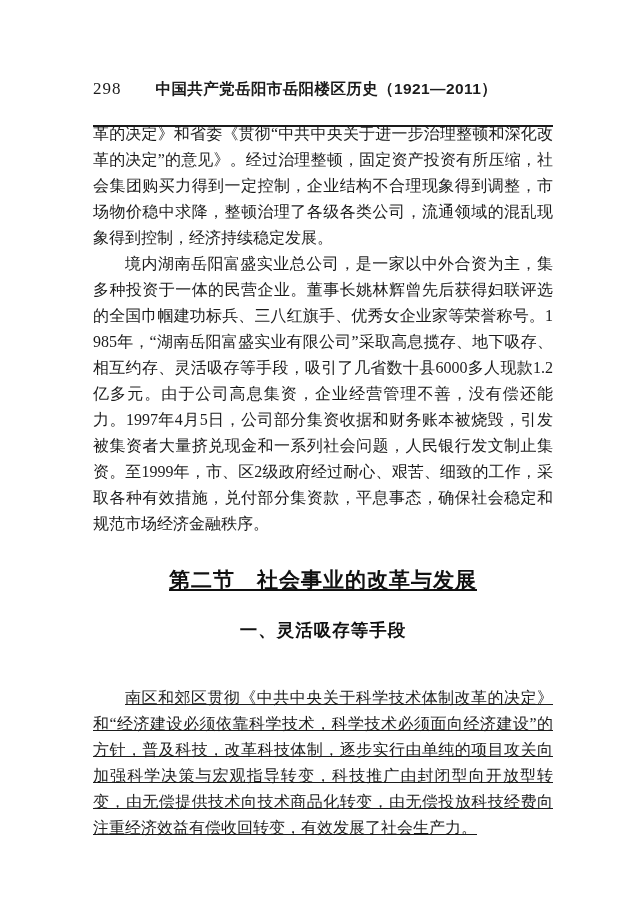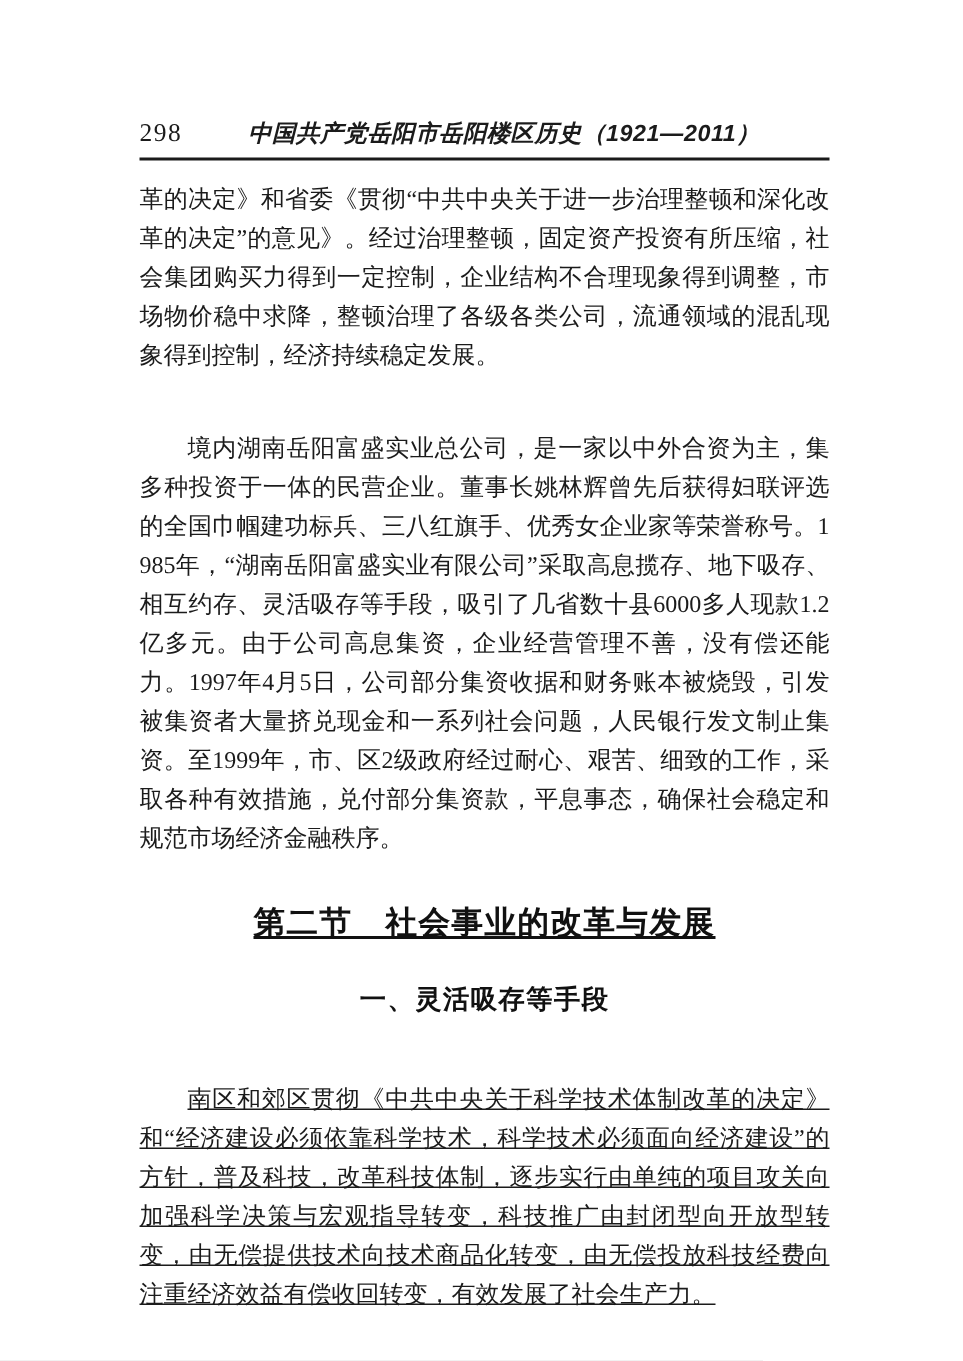--- a/index.html
+++ b/index.html
@@ -15,51 +15,50 @@
     overflow: hidden;
   }
   .running-header {
     position: absolute;
     left: 93px;
     top: 79px;
     width: 460px;
     display: flex;
     align-items: baseline;
     border-bottom: 2px solid #1a1a1a;
-    padding-bottom: 5px;
+    padding-bottom: 25px;
   }
   .page-num {
     font-size: 17px;
     letter-spacing: 1px;
     flex: 0 0 auto;
   }
   .header-title {
-    margin-left: 44px;
+    margin-left: 34px;
     font-family: "Liberation Sans", "DejaVu Sans", sans-serif;
     font-weight: 700;
     font-size: 15.5px;
     letter-spacing: 0.4px;
     white-space: nowrap;
-    font-style: italic;
   }
   .body-text {
     position: absolute;
     left: 93px;
     top: 121px;
     width: 460px;
   }
   .para {
     margin: 0;
     font-size: 16px;
     line-height: 26px;
     text-align: justify;
     text-justify: inter-character;
     word-break: break-all;
   }
-  .para.indent { text-indent: 2em; margin-top: 36px; }
+  .para.indent { text-indent: 2em; }
   .para.after-heading { margin-top: 42px; text-decoration: underline; }
   .section-heading {
     margin: 28px 0 0 0;
     font-family: "Liberation Sans", "DejaVu Sans", sans-serif;
     font-weight: 700;
     font-size: 21px;
     line-height: 30px;
     text-align: center;
     letter-spacing: 1px;
     color: #111;

